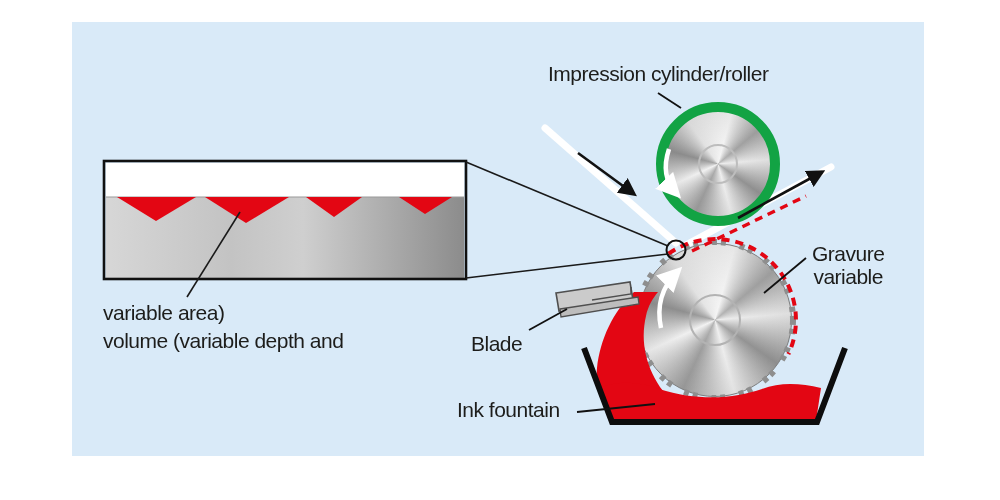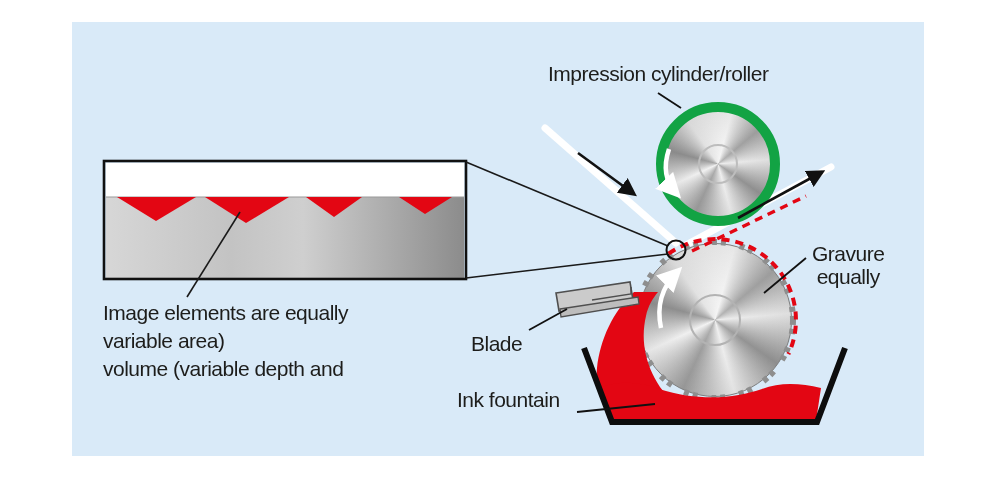--- a/index.html
+++ b/index.html
@@ -104,23 +104,22 @@
 
     <line x1="658" y1="93" x2="681" y2="108" stroke="#111" stroke-width="1.8"></line>
     <line x1="806" y1="258" x2="764" y2="293" stroke="#111" stroke-width="1.8"></line>
     <line x1="529" y1="330" x2="567" y2="309" stroke="#111" stroke-width="1.8"></line>
     <line x1="577" y1="412" x2="655" y2="404" stroke="#111" stroke-width="1.8"></line>
   </svg>
 
   <div class="lbl" style="left:548px;top:62px;">Impression cylinder/roller</div>
   <div class="lbl" style="left:812px;top:242px;text-align:center;">
     <div>Gravure</div>
-    <div>equally</div>
+    <div>variable</div>
   </div>
   <div class="lbl" style="left:471px;top:332px;">Blade</div>
-  <div class="lbl" style="left:457px;top:388px;text-align:center;">Ink fountain</div>
+  <div class="lbl" style="left:457px;top:398px;text-align:center;">Ink fountain</div>
 
   <div id="caption">
-    <div>Image elements are equally</div>
     <div>variable area)</div>
     <div>volume (variable depth and</div>
   </div>
 </div>
 
 </body></html>

